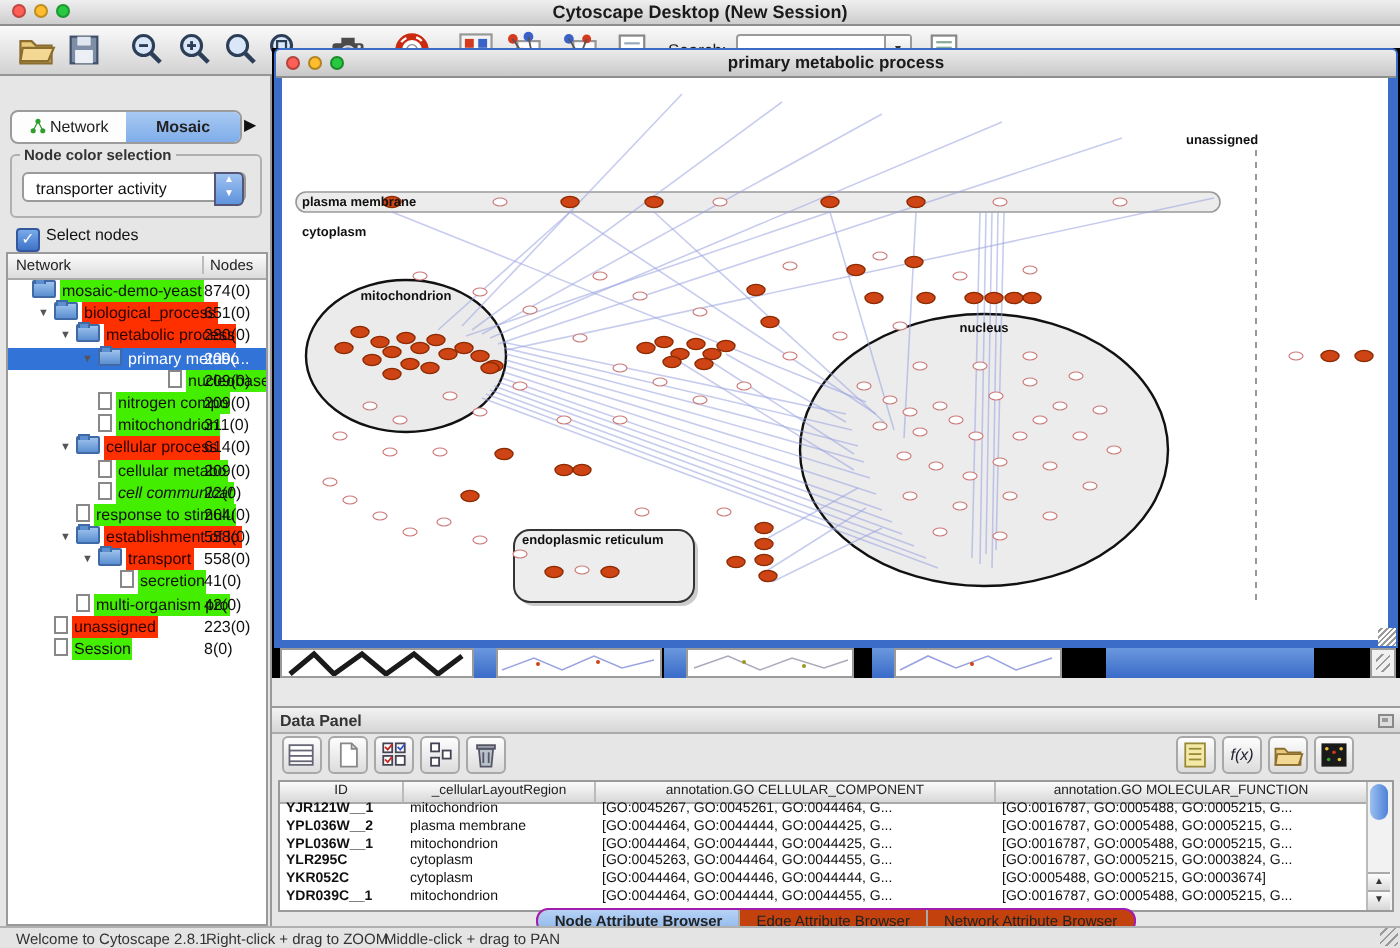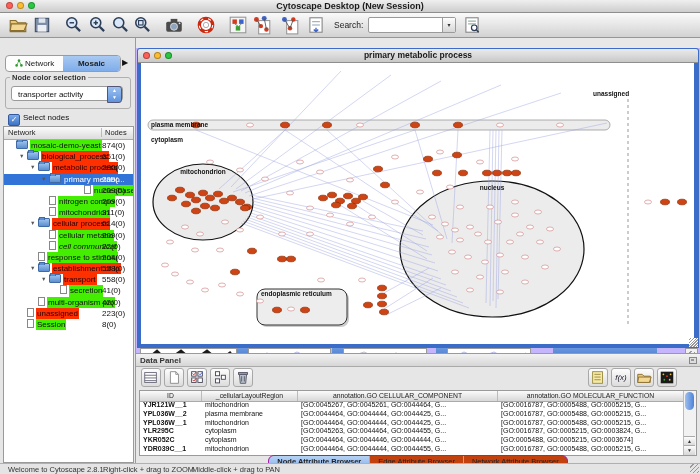--- a/index.html
+++ b/index.html
@@ -43,21 +43,21 @@
   .ico-folder{display:inline-block;width:10px;height:7px;background:linear-gradient(#9fc3ee,#5b8fd0);border:1px solid #3f6aa6;border-radius:1px;position:relative;vertical-align:-1px;margin-right:2px;}
   .ico-folder:before{content:"";position:absolute;left:0;top:-2px;width:4px;height:2px;background:#5b8fd0;border:1px solid #3f6aa6;border-bottom:none;}
   .ico-file{display:inline-block;width:7px;height:9px;background:#fff;border:1px solid #888;box-sizing:border-box;vertical-align:-1px;margin-right:2px;}
   .lbl{display:inline-block;max-width:92px;overflow:hidden;vertical-align:top;padding:0 1px;color:#111;}
   .lbl.green{background:#44ee00;}
   .lbl.red{background:#ff3000;color:#2a0000;}
   .tree-row.sel .lbl{background:transparent;color:#fff;}
   .tree-val{position:absolute;left:98px;top:0;color:#111;}
   .tree-row.sel .tree-val{color:#fff;}
   
-  #desktop{position:absolute;left:136px;top:48px;right:0;height:315px;background:#c4b5fd;}
+  #desktop{position:absolute;left:136px;top:24px;right:0;height:315px;background:#000000;}
   #netframe{position:absolute;left:1px;top:0;width:562px;height:300px;background:#3a6cc8;border-radius:3px 3px 0 0;}
   .net-titlebar{position:absolute;left:1px;top:1px;right:1px;height:13px;background:linear-gradient(#ebebeb,#c8c8c8);border-bottom:1px solid #8e8e8e;border-radius:2px 2px 0 0;}
   .net-title{position:absolute;top:1px;left:0;right:0;text-align:center;font-size:8.5px;font-weight:bold;color:#1a1a1a;}
   .net-tl{position:absolute;top:3px;width:7px;height:7px;border-radius:50%;border:1px solid rgba(0,0,0,.3);box-sizing:border-box;}
   #net-canvas{position:absolute;left:4px;top:15px;width:553px;height:281px;background:#fff;overflow:hidden;}
   #graph-svg{position:absolute;left:0;top:0;}
   .net-grip{position:absolute;right:1px;bottom:1px;width:9px;height:9px;background:repeating-linear-gradient(135deg,#fff 0 1px,#9a9a9a 1px 2px);}
   
   .thumb{position:absolute;top:300px;height:15px;background:#fff;border:1px solid #9a9a9a;box-sizing:border-box;overflow:hidden;}
   .bluebar{position:absolute;top:300px;height:15px;background:linear-gradient(#6a97dd,#3a6cc8);}

